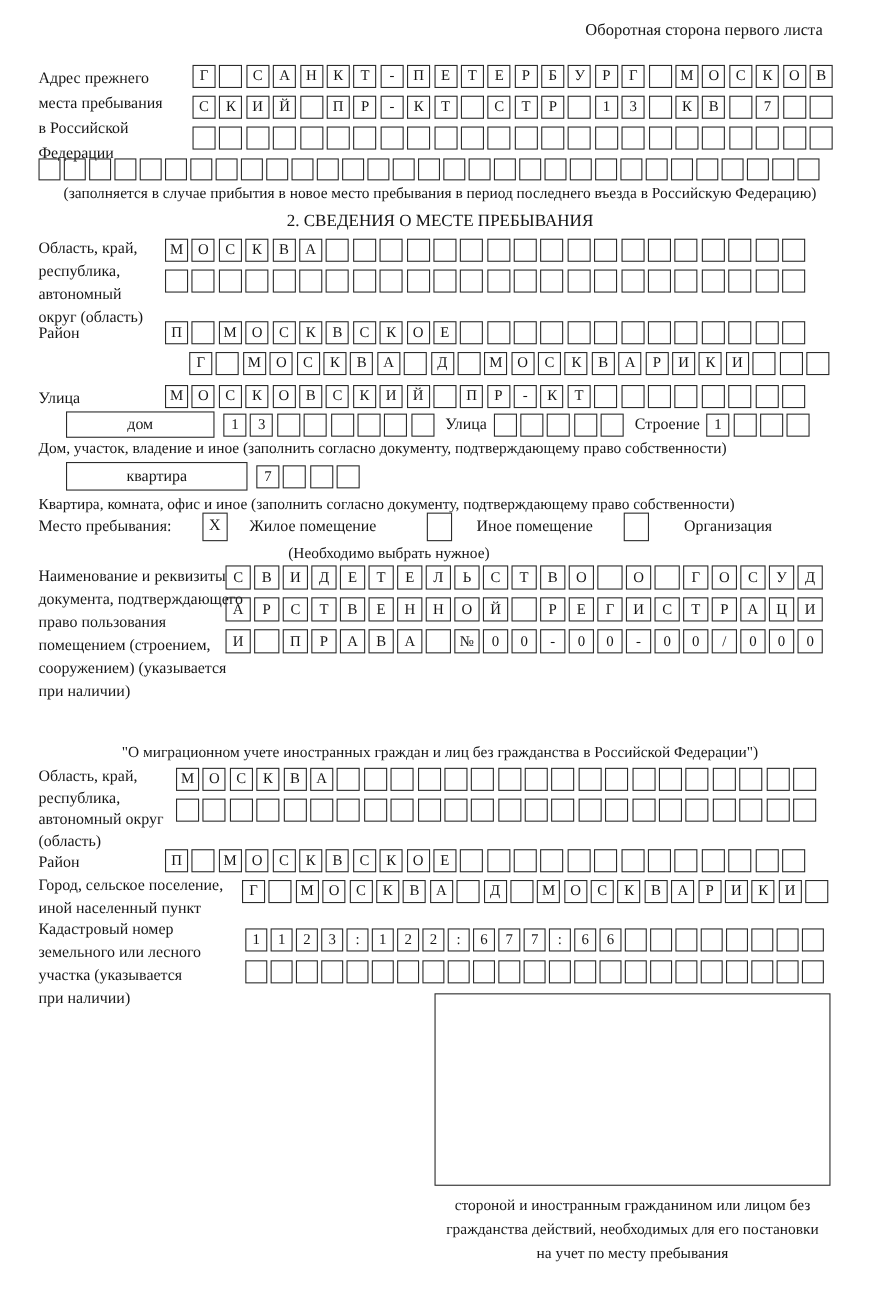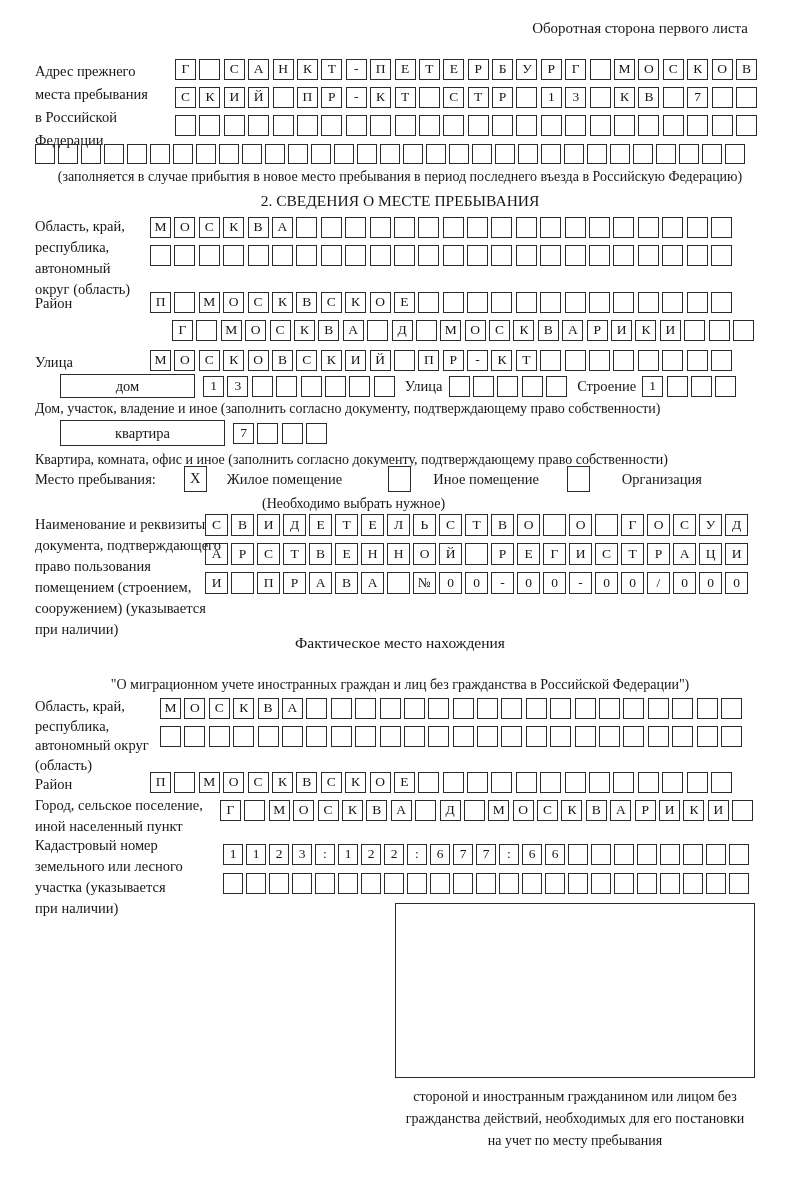--- a/index.html
+++ b/index.html
@@ -432,21 +432,20 @@
         <span class="cell">-</span>
         <span class="cell">0</span>
         <span class="cell">0</span>
         <span class="cell">/</span>
         <span class="cell">0</span>
         <span class="cell">0</span>
         <span class="cell">0</span>
       </div>
   </div>
 
-  <div class="abs center title" style="top:634px">Фактическое место нахождения</div>
   <div class="abs center note" style="top:677px">"О миграционном учете иностранных граждан и лиц без гражданства в Российской Федерации")</div>
 
   <div class="abs lblcol lh195" style="left:35px;top:697px">
     <div>Область, край,</div>
     <div>республика,</div>
     <div>автономный округ</div>
     <div>(область)</div>
   </div>
   <div class="abs col" style="left:160px;top:698px">
     <div class="cells">

